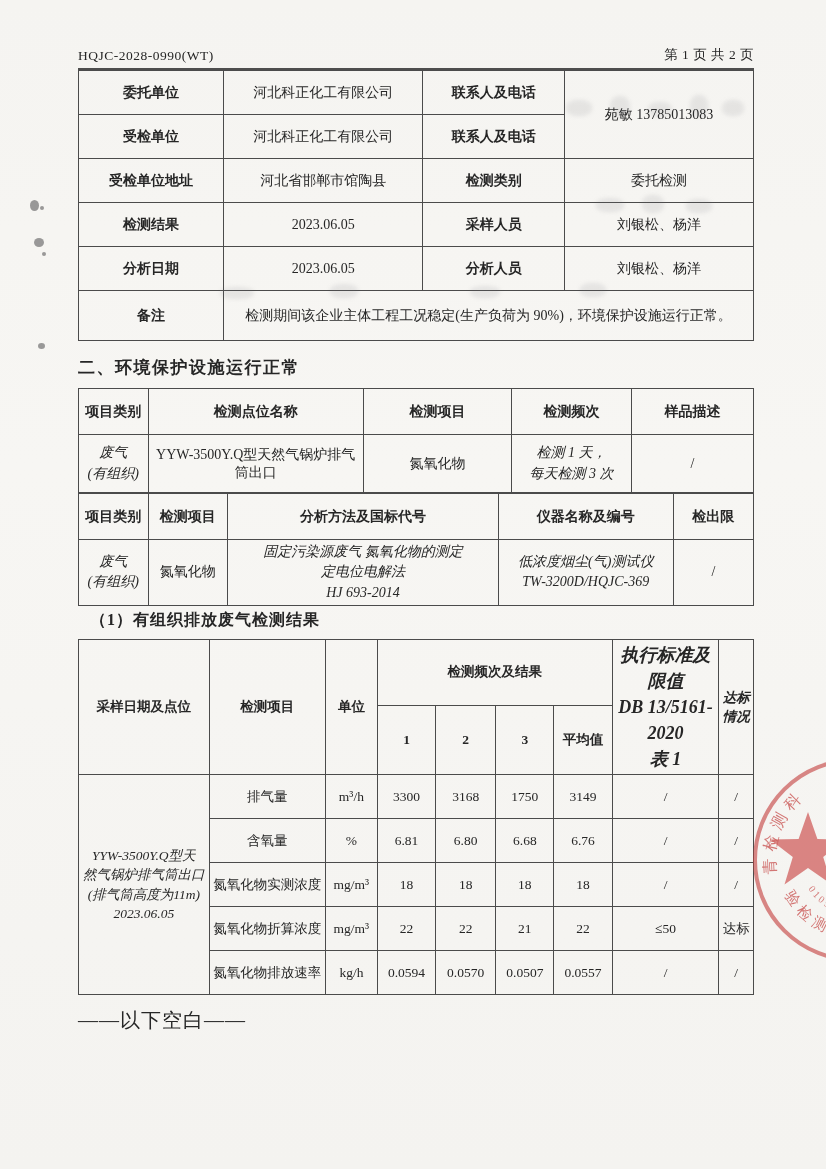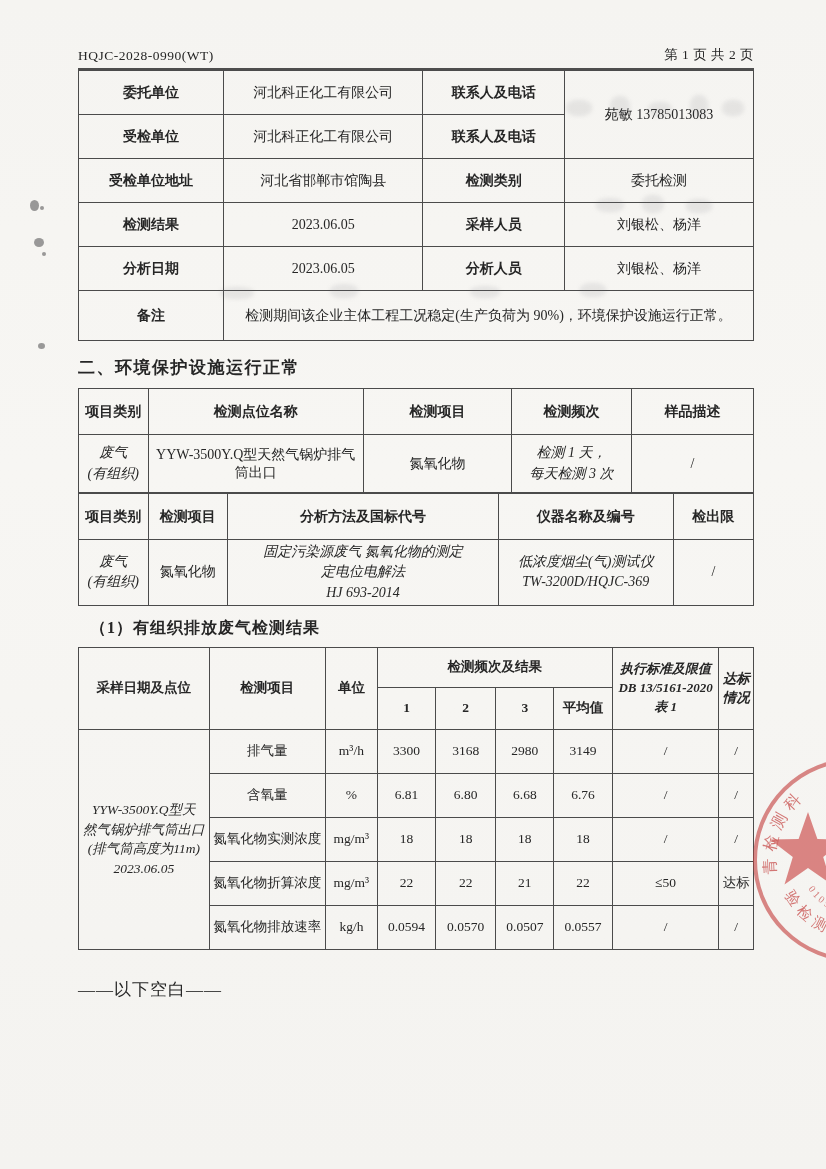--- a/index.html
+++ b/index.html
@@ -13,41 +13,41 @@
     padding:46px 72px 0 78px;
     font-family:"Liberation Serif","DejaVu Serif",serif;
     color:#262626;
   }
   .doc-header{
     display:flex; justify-content:space-between; align-items:flex-end;
     font-size:13.5px; letter-spacing:.5px;
     padding-bottom:4px; border-bottom:2px solid #4e4e4e;
   }
   h2.sec{ font-size:17px; font-weight:bold; margin:15px 0 9px; letter-spacing:1.5px; }
-  .subtitle{ font-size:16px; font-weight:bold; margin:12px 0 8px 12px; letter-spacing:1px; }
+  .subtitle{ font-size:16px; font-weight:bold; margin:4px 0 8px 12px; letter-spacing:1px; }
   table{ width:100%; border-collapse:collapse; table-layout:fixed; }
   th,td{
     border:1.2px solid #4b4b4b; text-align:center; vertical-align:middle;
     font-size:14px; padding:2px 5px; overflow:hidden;
   }
   th{ font-weight:bold; }
   .lbl{ font-weight:bold;text-align:center; }
   .preline{ white-space:pre-line; line-height:1.45;font-style:italic; }
   .t1 tr{ height:44px; }
   .t1 tr.remark-row{ height:50px; }
   .t2 tr.hrow{ height:46px; }
   .t2 tr.drow{ height:58px; }
   .t3 tr.hrow{ height:46px; }
   .t3 tr.drow{ height:62px; }
   .t4 th,.t4 td{ font-size:13.5px; padding:2px 3px; }
   .t4 tr.h1{ height:40px; }
   .t4 tr.h2r{ height:42px; }
   .t4 tr.dr{ height:44px; }
-  .t4 .std-col{ font-size:13px; }
-  .footer-note{ font-size:17px; margin-top:28px; letter-spacing:1px; }
+  .t4 .std-col{ font-size:18px; }
+  .footer-note{ font-size:20px; margin-top:12px; letter-spacing:1px; }
   
   .stamp{ position:absolute; left:735px; top:740px; width:240px; height:240px; opacity:.82; pointer-events:none; }
   .stamp text{ font-family:"Liberation Serif","DejaVu Serif",serif; fill:#c4403f; }
   
   .smudge{ position:absolute; background:rgba(110,110,115,.12); filter:blur(2px); border-radius:45%; }
   .speck{ position:absolute; background:rgba(60,60,62,.5); filter:blur(.6px); border-radius:50%; }
 </style>
 </head>
 <body>
 
@@ -194,21 +194,21 @@
     </tr>
     <tr class="dr">
       <td rowspan="5" class="preline">YYW-3500Y.Q型天
 然气锅炉排气筒出口
 (排气筒高度为11m)
 2023.06.05</td>
       <td>排气量</td>
       <td>m³/h</td>
       <td>3300</td>
       <td>3168</td>
-      <td>2980</td>
+      <td>1750</td>
       <td>3149</td>
       <td>/</td>
       <td>/</td>
     </tr>
     <tr class="dr">
       <td>含氧量</td>
       <td>%</td>
       <td>6.81</td>
       <td>6.80</td>
       <td>6.68</td>

